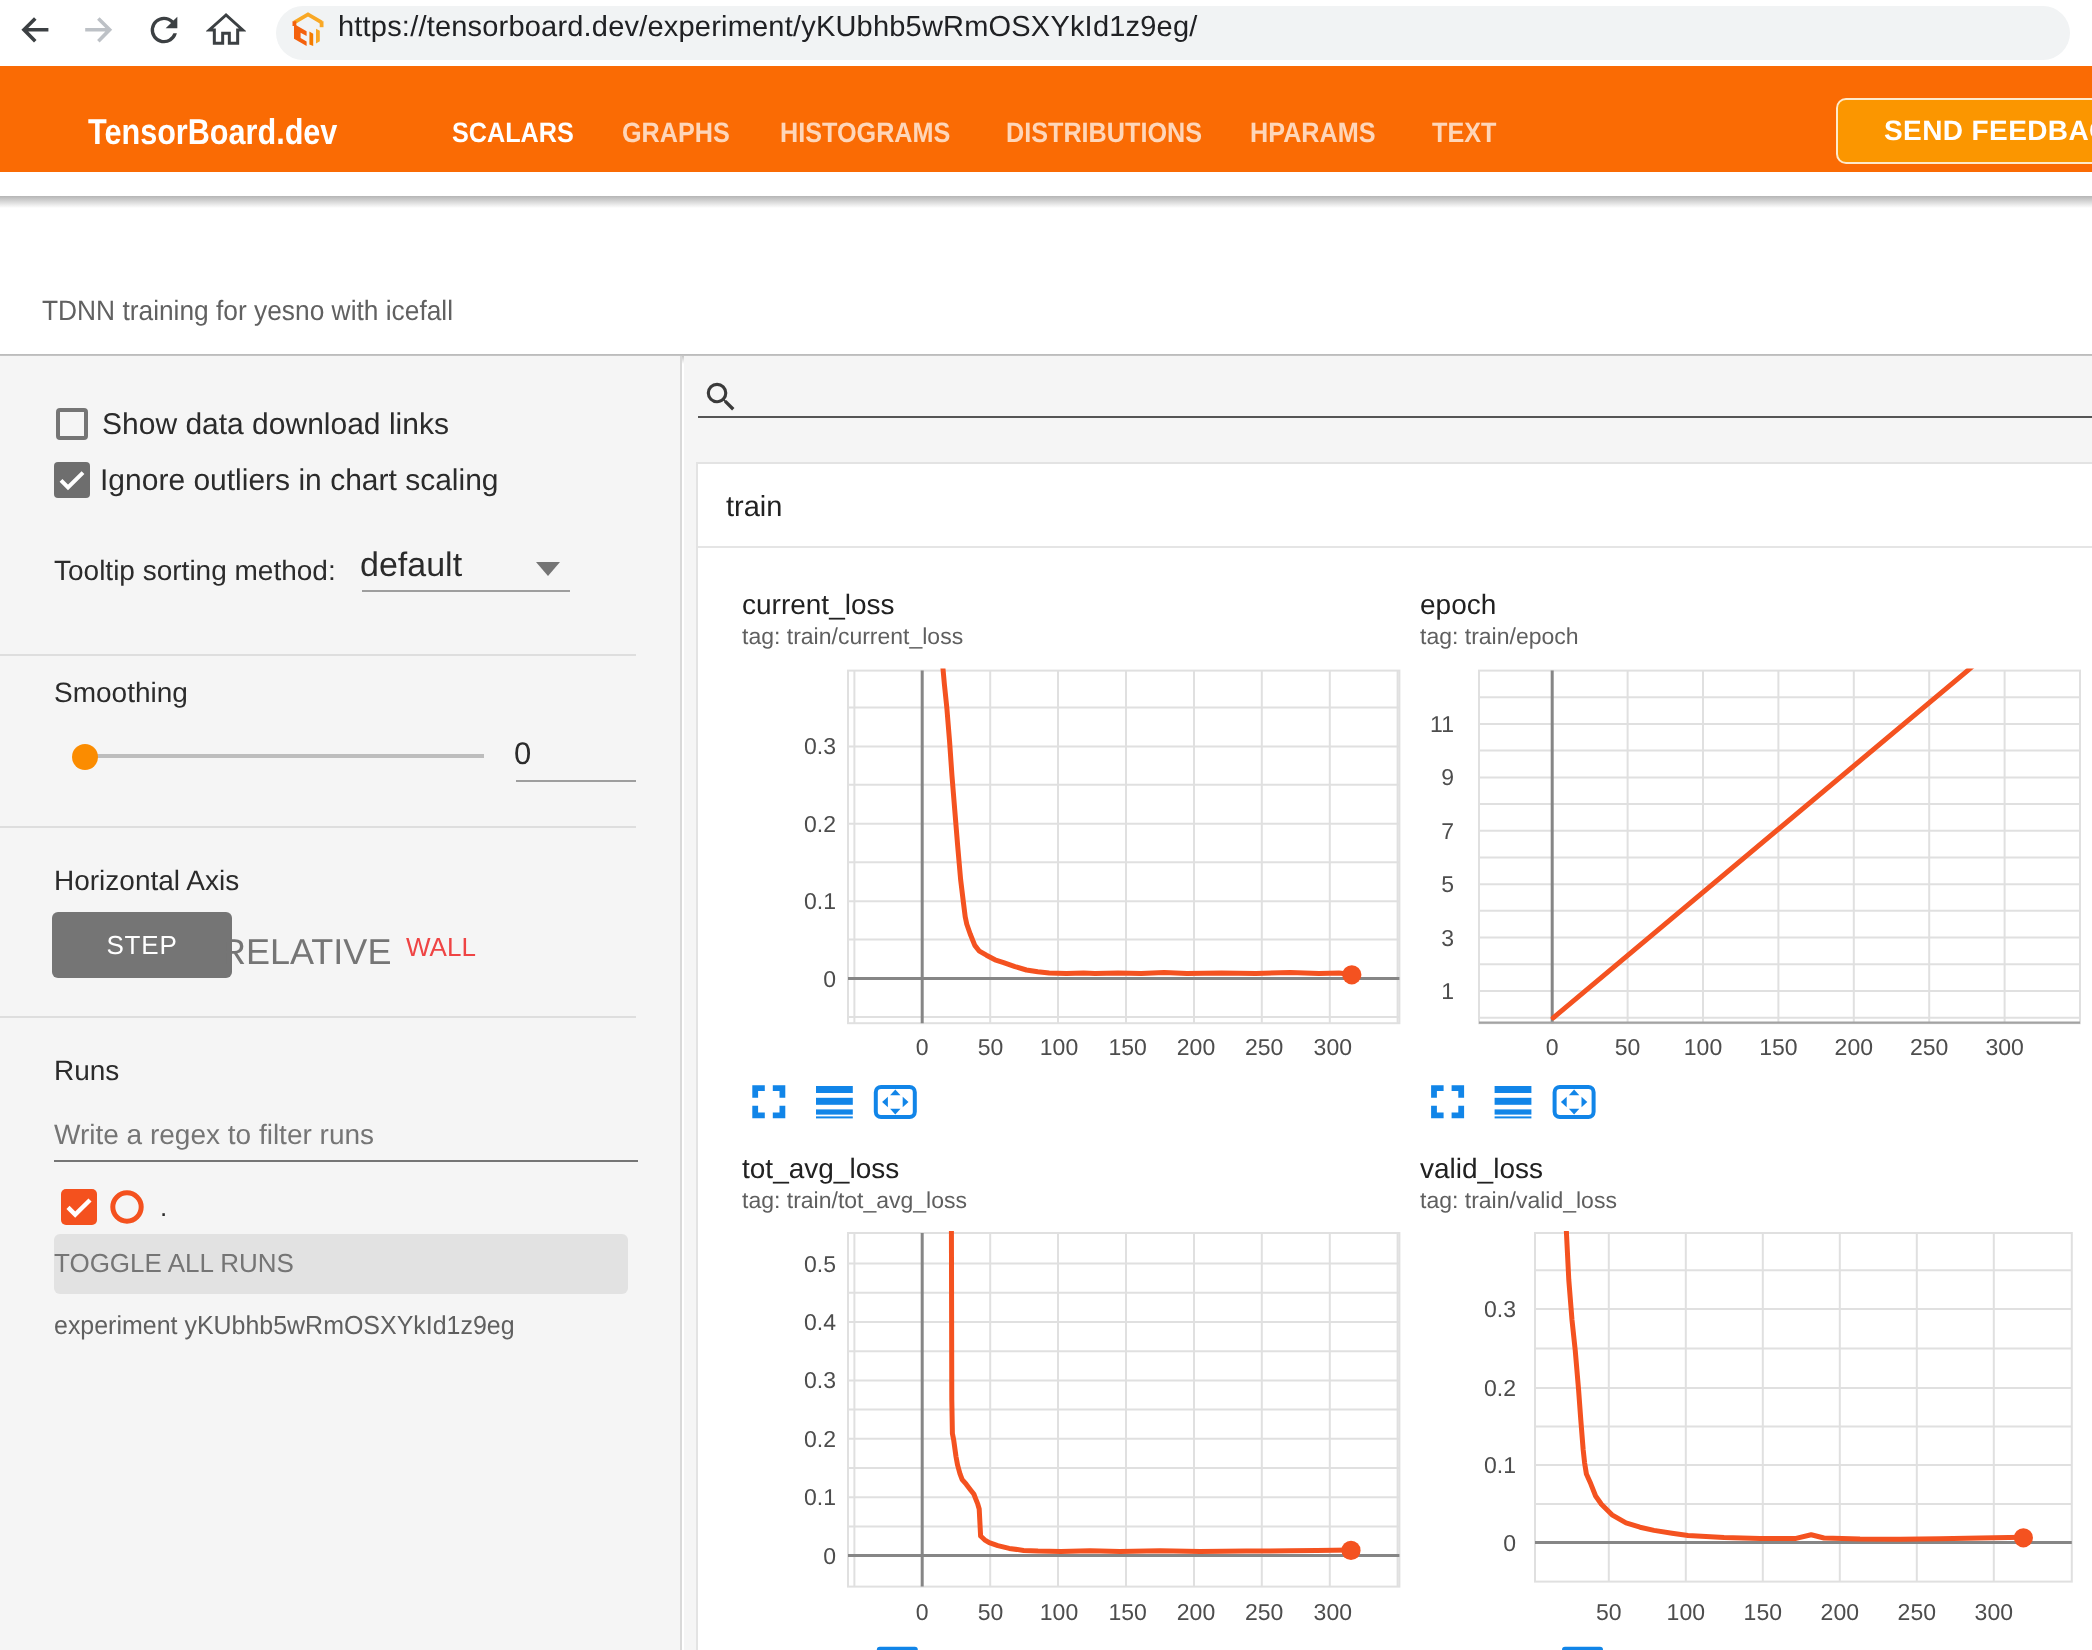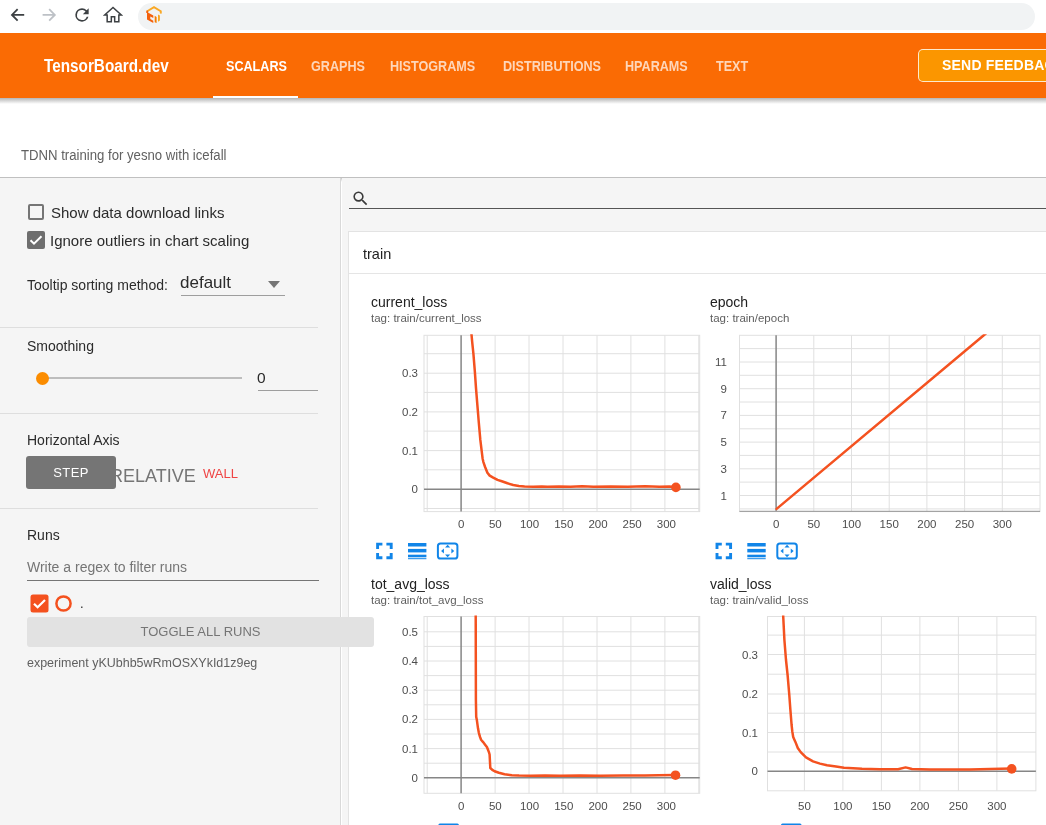--- a/index.html
+++ b/index.html
@@ -7,21 +7,21 @@
 #page { position:relative; width:1046px; height:825px; }
 .abs { position:absolute; }
 
 
 #bbar { position:absolute; left:0; top:0; width:1046px; height:33px; background:#ffffff; }
 #bbar svg.navic { position:absolute; top:5px; }
 #urlpill { position:absolute; left:138px; top:3px; width:897px; height:27px; background:#f1f3f4; border-radius:14px; }
 #urltext { position:absolute; left:169px; top:6px; font-size:14.5px; color:#202124; letter-spacing:0.1px; }
 
 
-#header { position:absolute; left:0; top:33px; width:1046px; height:65px; background:#fa6b04; }
+#header { position:absolute; left:0; top:33px; width:1046px; height:53px; background:#fa6b04; }
 #hdrshadow { position:absolute; left:0; top:98px; width:1046px; height:6px; background:linear-gradient(rgba(120,120,120,0.55), rgba(120,120,120,0)); }
 #brand { position:absolute; left:43.5px; top:22.5px; font-size:18px; font-weight:bold; color:#fff; transform:scaleX(0.85); transform-origin:left; white-space:nowrap; }
 .nav { position:absolute; top:25px; font-size:14px; font-weight:bold; color:rgba(255,255,255,0.72); transform:scaleX(0.9); transform-origin:left; white-space:nowrap; }
 .nav.active { color:#fff; }
 #navunderline { position:absolute; left:212.7px; top:62.8px; width:85px; height:2.2px; background:#fff; }
 #feedback { position:absolute; left:918px; top:15.5px; width:170px; height:33.5px; background:#fb9600; border:1.5px solid rgba(255,255,255,0.8); border-radius:5px; color:#fff; font-size:14px; font-weight:bold; letter-spacing:0.2px; line-height:31px; padding-left:23px; white-space:nowrap; }
 
 
 #subbar { position:absolute; left:0; top:98px; width:1046px; height:80px; background:#fff; }
 #subtitle { position:absolute; left:21px; top:49px; font-size:14px; color:#616161; transform:scaleX(0.94); transform-origin:left; }
@@ -60,20 +60,21 @@
       </svg>
     <div id="urlpill"></div>
     <svg class="abs" style="left:146px; top:6px" width="16" height="18" viewBox="0 0 16 18">
       <path d="M1.2 5.2 8 1.2 14.8 5.2" fill="none" stroke="#f9a825" stroke-width="1.9"></path>
       <path d="M1.2 4.6 V7" stroke="#f4610d" stroke-width="1.9"></path>
       <path d="M14.8 4.6 V7.6" stroke="#f9a825" stroke-width="1.9"></path>
       <path d="M1 6 7.3 9.6 7.3 12 4.3 10.4 4.3 13 7.3 14.7 7.3 17 1 13.4 Z" fill="#f4610d"></path>
       <path d="M8.7 9.8 10.6 10.9 10.6 17 8.7 16.2 Z" fill="#f57c00"></path>
       <path d="M12 8.4 13.9 9.4 13.9 14.6 12 15.7 Z" fill="#f9a825"></path>
     </svg>
+    <div id="urltext">https://tensorboard.dev/experiment/yKUbhb5wRmOSXYkId1z9eg/</div>
   </div>
 
   <div id="header">
     <div id="brand">TensorBoard.dev</div>
     <span class="nav active" style="left:225.8px">SCALARS</span>
     <span class="nav" style="left:310.5px">GRAPHS</span>
     <span class="nav" style="left:389.6px">HISTOGRAMS</span>
     <span class="nav" style="left:502.7px">DISTRIBUTIONS</span>
     <span class="nav" style="left:625px">HPARAMS</span>
     <span class="nav" style="left:715.6px">TEXT</span>
@@ -134,21 +135,21 @@
 
   <svg class="abs" style="left:30px; top:594px" width="19" height="19" viewBox="0 0 19 19">
       <rect x="0.5" y="0.5" width="18" height="18" rx="2.5" fill="#f4511e"></rect>
       <path d="M4 9.7 7.6 13.3 15 6" stroke="#fff" stroke-width="2.2" fill="none"></path>
     </svg>
   <svg class="abs" style="left:55px; top:595px" width="17" height="17" viewBox="0 0 17 17">
       <circle cx="8.5" cy="8.5" r="7.1" fill="none" stroke="#f4511e" stroke-width="2.5"></circle>
     </svg>
   <div class="sidetext" style="left:80px; top:596px; font-size:13px">.</div>
 
-  <div class="abs" style="left:27px; top:617px; width:347px; height:30px; background:#e2e2e2; border-radius:3px; color:#757575; font-size:13px; text-align:center; line-height:30px">TOGGLE ALL RUNS</div>
+  <div class="abs" style="left:27px; top:617px; width:287px; height:30px; background:#e2e2e2; border-radius:3px; color:#757575; font-size:13px; text-align:left; line-height:30px">TOGGLE ALL RUNS</div>
   <div class="sidetext" style="left:27px; top:655px; color:#5f5f5f; font-size:13px; transform:scaleX(0.96); transform-origin:left">experiment yKUbhb5wRmOSXYkId1z9eg</div>
 
 <svg class="abs" style="left:0;top:0" width="1046" height="825" viewBox="0 0 1046 825" font-family="Liberation Sans, sans-serif">
       <g>
         <text x="371" y="307" font-size="14" fill="#212121">current_loss</text>
         <text x="371" y="322" font-size="11.5" fill="#5f5f5f">tag: train/current_loss</text>
         <rect x="424" y="335.3" width="275.7" height="176.3" fill="none" stroke="#e0e0e0" stroke-width="1"></rect>
         <line x1="427.2" y1="335.3" x2="427.2" y2="511.6" stroke="#e0e0e0" stroke-width="1"></line>
         <line x1="495.1" y1="335.3" x2="495.1" y2="511.6" stroke="#e0e0e0" stroke-width="1"></line>
         <line x1="529.0" y1="335.3" x2="529.0" y2="511.6" stroke="#e0e0e0" stroke-width="1"></line>

